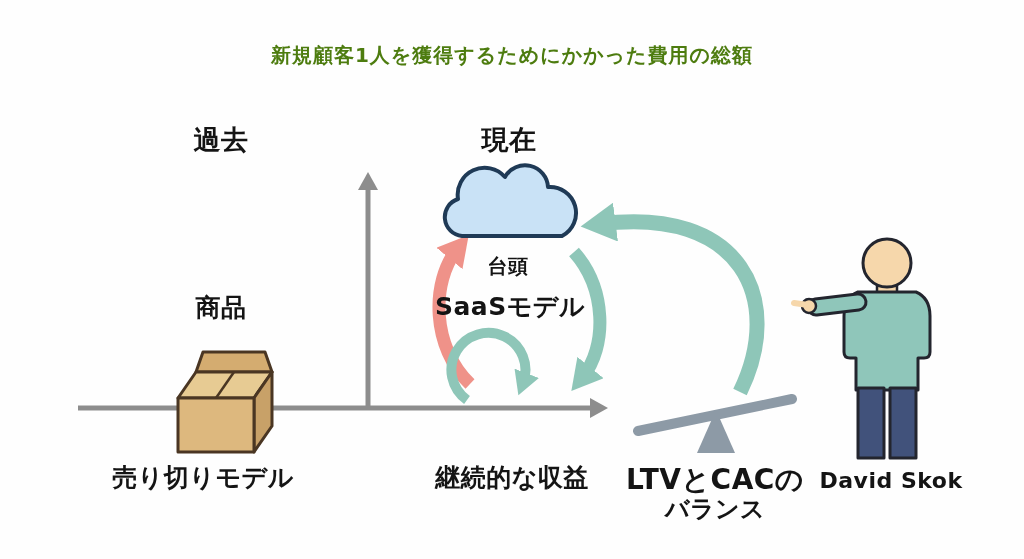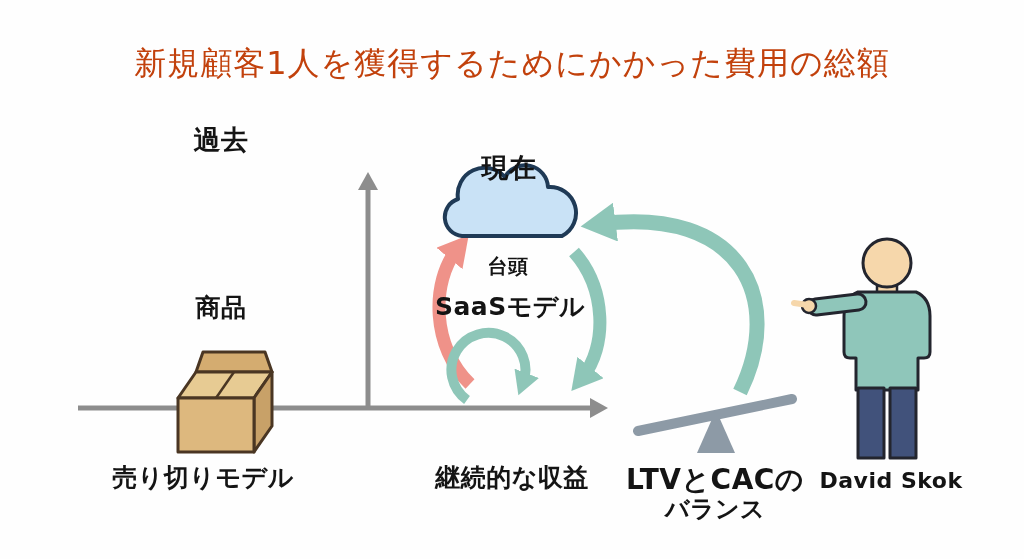--- a/index.html
+++ b/index.html
@@ -18,23 +18,23 @@
     transform: translateX(-50%);
     font-weight: 700;
     white-space: nowrap;
     color: #141414;
     letter-spacing: 0.5px;
   }
   .title {
     position: absolute;
     left: 0; right: 0; top: 42px;
     text-align: center;
-    font-size: 32px;
-    font-weight: 400;
-    color: #c2410c;
+    font-size: 20px;
+    font-weight: 700;
+    color: #4d7c0f;
     letter-spacing: 1px;
   }
 </style>
 </head>
 <body>
 
 <div class="stage">
 
   <svg class="scene" width="1024" height="559" viewBox="0 0 1024 559">
     <defs>
@@ -85,21 +85,21 @@
       <path d="M858,302 L816,307" stroke="#8fc6ba" stroke-width="13" stroke-linecap="round" fill="none"></path>
       <circle cx="809" cy="306" r="7" fill="#f6d7ab" stroke="#23252e" stroke-width="2.5"></circle>
       <path d="M808,305 L794,303" stroke="#f6d7ab" stroke-width="6" stroke-linecap="round" fill="none"></path>
       <circle cx="887" cy="263" r="24" fill="#f6d7ab" stroke="#23252e" stroke-width="3"></circle>
     </g>
   </svg>
 
   <div class="title">新規顧客1人を獲得するためにかかった費用の総額</div>
 
   <div class="lbl" style="left:221px; top:122px; font-size:27px;">過去</div>
-  <div class="lbl" style="left:509px; top:122px; font-size:27px;margin-top:28px;">現在</div>
+  <div class="lbl" style="left:509px; top:122px; font-size:27px;">現在</div>
 
   <div class="lbl" style="left:221px; top:291px; font-size:25px;text-align:right;">商品</div>
   <div class="lbl" style="left:203px; top:461px; font-size:25px;">売り切りモデル</div>
 
   <div class="lbl" style="left:508px; top:253px; font-size:20px;">台頭</div>
   <div class="lbl" style="left:512px; top:461px; font-size:25px;">継続的な収益</div>
   <div class="lbl" style="left:510px; top:290px; font-size:25px;">SaaSモデル</div>
 
   <div class="lbl" style="left:715px; top:461px; font-size:28px;">LTVとCACの</div>
   <div class="lbl" style="left:715px; top:493px; font-size:24px;">バランス</div>

